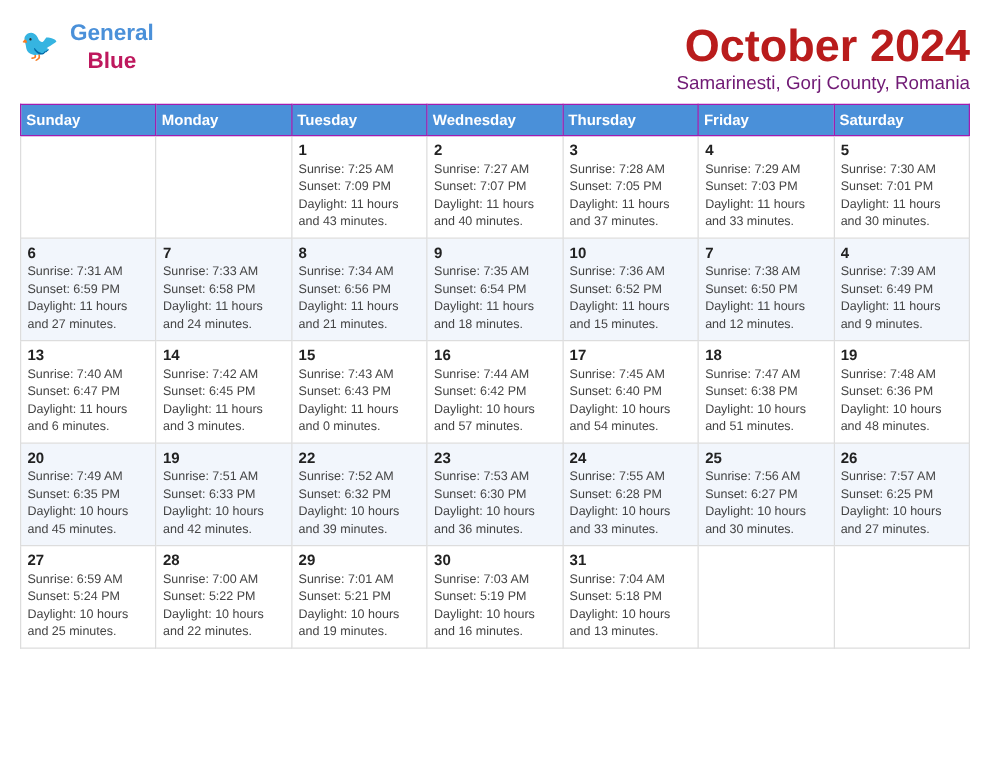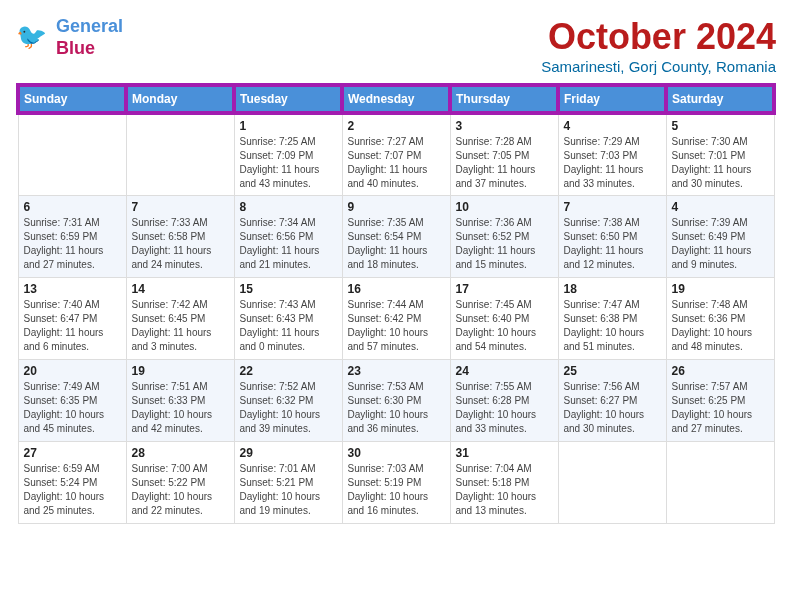--- a/index.html
+++ b/index.html
@@ -19,53 +19,54 @@
     .logo {
       display: flex;
       align-items: center;
       gap: 4px;
     }
     .logo-text {
       font-size: 18px;
       font-weight: bold;
       color: #1a3a5c;
       line-height: 1.2;
+      text-align: center;
     }
     .logo-text span {
       color: #4a90d9;
     }
     .logo-bird {
       width: 36px;
       height: 36px;
     }
     .title-block {
       text-align: right;
     }
     .month-title {
       font-size: 36px;
       font-weight: bold;
       color: #b91c1c;
     }
     .subtitle {
       font-size: 15px;
-      color: #0369a1;
+      color: #701a75;
     }
     table {
       width: 100%;
       border-collapse: collapse;
       table-layout: fixed;
     }
     th {
       background: #4a90d9;
       color: #fff;
       font-size: 12px;
       font-weight: bold;
       padding: 5px 4px;
       text-align: left;
-      border: 4px solid #a21caf;
+      border: 1px solid #a21caf;
     }
     td {
       border: 1px solid #ddd;
       vertical-align: top;
       padding: 4px 5px;
       font-size: 10px;
       color: #333;
       height: 82px;
       background: #fff;
     }

